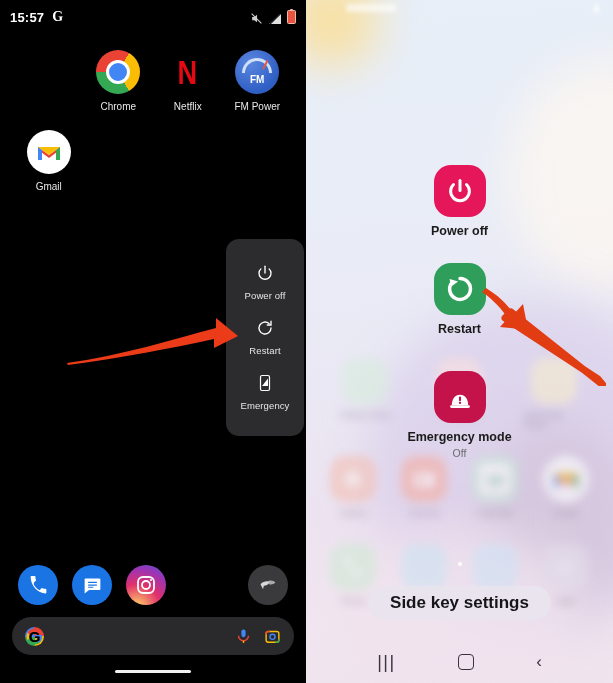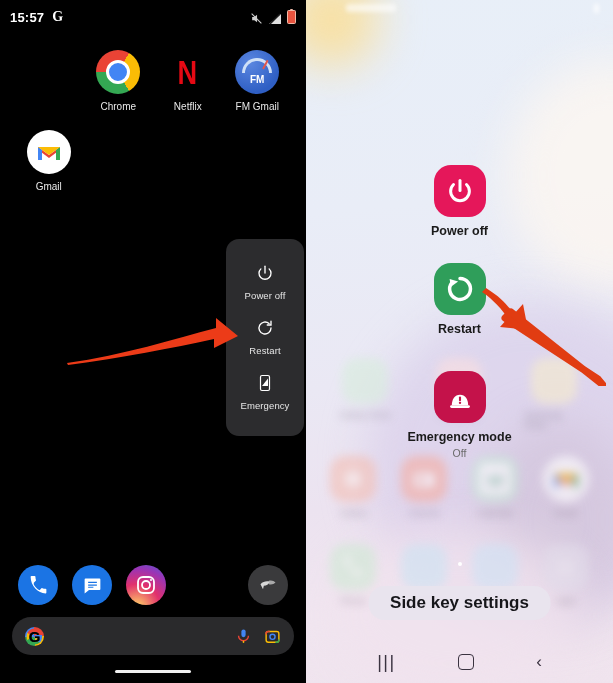--- a/index.html
+++ b/index.html
@@ -353,21 +353,21 @@
             <span class="nf">N</span>
           </div>
           <div class="app-label">Netflix</div>
         </div>
         <div class="app-cell">
           <div class="app-icon ic-fm">
             <span class="fm-dial"></span>
             <span class="fm-needle"></span>
             <span class="fm-txt">FM</span>
           </div>
-          <div class="app-label">FM Gmail</div>
+          <div class="app-label">FM Power</div>
         </div>
       </div>
       <div class="app-row">
         <div class="app-cell">
           <div class="app-icon ic-gmail">
             <svg width="26" height="20" viewBox="0 0 26 20">
               <path d="M2 18V5l11 8L24 5v13h-3V10l-8 6-8-6v8H2z" fill="#ea4335"></path>
               <path d="M2 18V5l4 3v10H2z" fill="#4285f4"></path>
               <path d="M24 18V5l-4 3v10h4z" fill="#34a853"></path>
               <path d="M13 13 2 5h22l-11 8z" fill="#fbbc05"></path>

